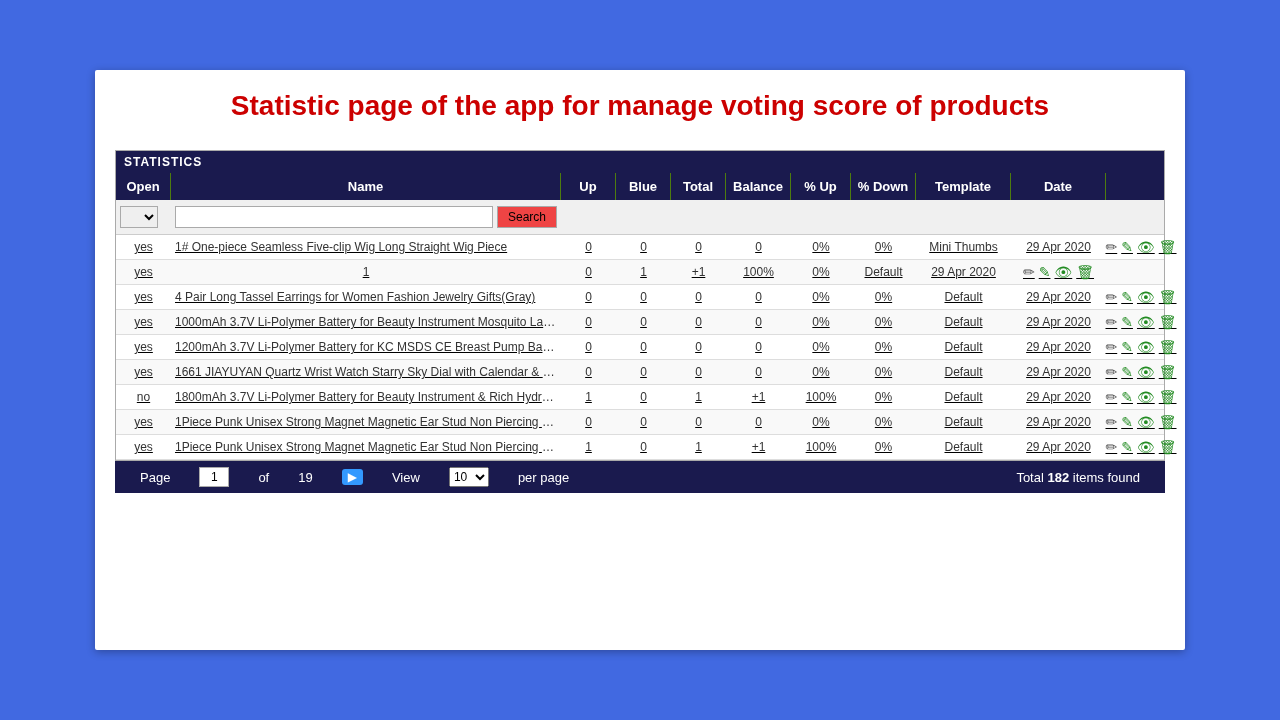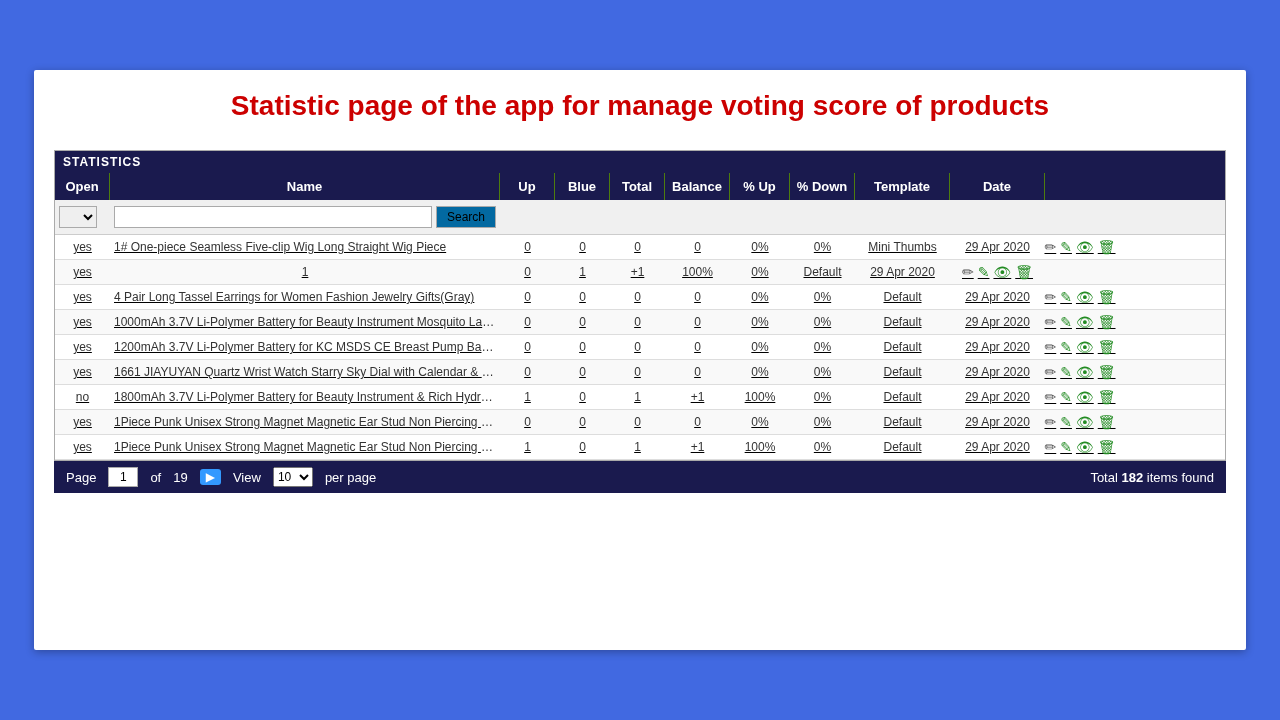--- a/index.html
+++ b/index.html
@@ -7,21 +7,21 @@
       background: #4169e1;
       display: flex;
       justify-content: center;
       align-items: center;
       min-height: 100vh;
       font-family: Arial, sans-serif;
       font-size: 13px;
     }
     .page-wrapper {
       background: white;
-      width: 1212px;
+      width: 1090px;
       min-height: 580px;
       border-radius: 2px;
       padding: 20px 20px 0 20px;
       box-shadow: 0 2px 8px rgba(0,0,0,0.3);
     }
     .page-title {
       color: #cc0000;
       font-size: 28px;
       font-weight: bold;
       margin-bottom: 18px;
@@ -73,21 +73,21 @@
       border: 1px solid #aaa;
     }
     .search-input {
       width: 100%;
       height: 22px;
       border: 1px solid #aaa;
       padding: 0 4px;
       font-size: 12px;
     }
     .search-button {
-      background: #0369a1;
+      background: #ef4444;
       border: 1px solid #aaa;
       padding: 2px 10px;
       font-size: 12px;
       cursor: pointer;
       height: 22px;
       margin-left: 4px;
     }
     .search-span {
       grid-column: 2 / 3;
       display: flex;
@@ -125,24 +125,24 @@
       font-size: 14px;
       color: #555;
     }
     .action-icon.edit { color: #555; }
     .action-icon.edit2 { color: #228b22; }
     .action-icon.view { color: #228b22; }
     .action-icon.delete { color: #228b22; }
     .footer-bar {
       background: #1a1a4e;
       color: white;
-      padding: 6px 12px;
+      padding: 6px 25px;
       display: flex;
       align-items: center;
-      gap: 12px;
+      gap: 29px;
       font-size: 13px;
       margin-top: 0;
     }
     .footer-bar .page-label { color: white; }
     .page-input {
       width: 30px;
       height: 20px;
       text-align: center;
       font-size: 12px;
       border: 1px solid #aaa;

